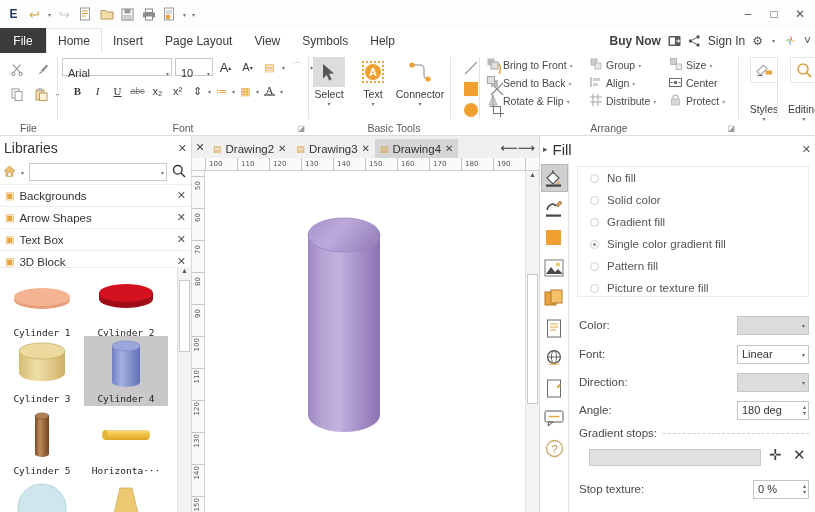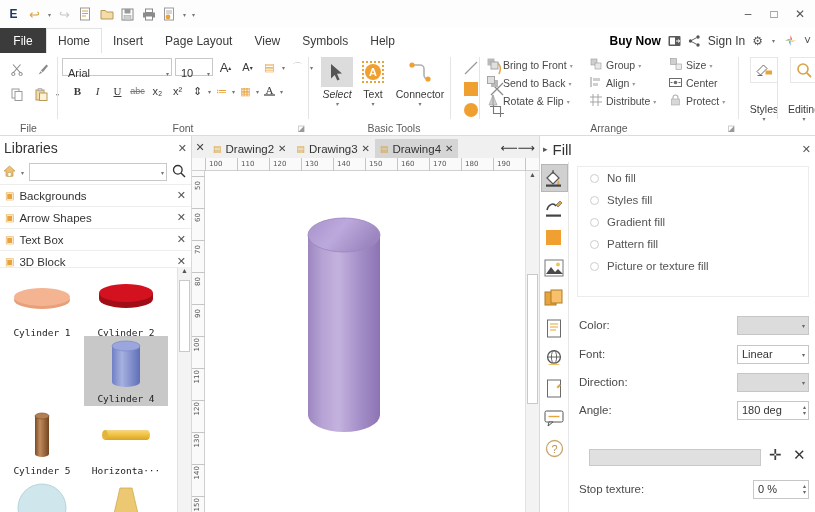--- a/index.html
+++ b/index.html
@@ -53,21 +53,21 @@
     display: flex; align-items: center; padding: 0 11px; font-size: 12px; color: #3a3a3a;
   }
   .mitem.active {
     background: #fff; border-left: 1px solid #e2e2e2; border-right: 1px solid #e2e2e2;
     border-top: 1px solid #e2e2e2;
   }
   .menuright {
     position: absolute; right: 4px; top: 0; height: 25px;
     display: flex; align-items: center; gap: 7px;
   }
-  .buynow { color: #000000; font-weight: bold; font-size: 12px; }
+  .buynow { color: #404040; font-weight: bold; font-size: 12px; }
   .signin { color: #3a3a3a; font-size: 12px; }
   .m-ico { font-size: 12px; color: #555; display:flex; align-items:center; }
   .m-ico.share { color:#555; }
 
   
   .ribbon {
     position: absolute; left: 0; top: 53px; width: 815px; height: 83px;
     background: #fff; border-bottom: 1px solid #dcdcdc;
   }
   .rgroup { position: absolute; top: 0; height: 83px; }
@@ -458,21 +458,21 @@
             <span style="display:block;width:11px;height:2px;background:#888;"></span>
         </div>
         <div class="caretsm">▾</div>
       </div>
       <div class="glabel">Font</div>
       <div class="dialog-launch">◪</div>
     </div>
     <div class="gsep" style="left:308px;"></div>
 
     <div class="rgroup" style="left:309px; width:170px;">
-      <div class="bt-item" style="left:8px; top:4px;font-style:italic;">
+      <div class="bt-item" style="left:0; top:4px;">
         <div class="bt-box sel">
           <svg width="17" height="19" viewBox="0 0 17 19">
               <path d="M2 1l11 9.5-5 0.3 2.6 5.6-2.3 1.1-2.6-5.6L2 15.5z" fill="#555"></path>
             </svg>
         </div>
         <div class="bt-label">Select</div>
         <div class="bt-caret">▾</div>
       </div>
       <div class="bt-item" style="left:44px; top:4px;">
         <div class="bt-box">
@@ -714,20 +714,36 @@
       <div class="shape-cell" style="left:84px; top:2px;">
         <div class="shapeart">
           <svg width="58" height="34" viewBox="0 0 58 34">
             <path d="M2 12v6a27 9 0 0 0 54 0v-6z" fill="#a00d17"></path>
             <ellipse cx="29" cy="12" rx="27" ry="9" fill="#d4121f"></ellipse>
           </svg>
         </div>
         <div class="shape-name">Cylinder 2</div>
       </div>
 
+      <div class="shape-cell" style="left:0; top:68px;">
+        <div class="shapeart">
+          <svg width="52" height="50" viewBox="0 0 52 50">
+            <defs>
+                <linearGradient id="g3" x1="0" x2="1">
+                  <stop offset="0" stop-color="#d6bd74"></stop>
+                  <stop offset="0.4" stop-color="#f0dfa8"></stop>
+                  <stop offset="1" stop-color="#cdb068"></stop>
+                </linearGradient>
+              </defs>
+            <path d="M3 12v22a23 8 0 0 0 46 0V12z" fill="url(#g3)"></path>
+            <ellipse cx="26" cy="12" rx="23" ry="8" fill="#ecd99e" stroke="#c4aa62" stroke-width="0.7"></ellipse>
+          </svg>
+        </div>
+        <div class="shape-name">Cylinder 3</div>
+      </div>
       <div class="shape-cell selbg" style="left:84px; top:68px; height:70px;">
         <div class="shapeart">
           <svg width="38" height="54" viewBox="0 0 38 54">
             <defs>
                 <linearGradient id="g4" x1="0" x2="1">
                   <stop offset="0" stop-color="#6f7fc4"></stop>
                   <stop offset="0.35" stop-color="#a6b1e0"></stop>
                   <stop offset="1" stop-color="#5f6fb8"></stop>
                 </linearGradient>
               </defs>
@@ -968,25 +984,29 @@
     </div>
 
     <div class="rp-body">
       <div class="radio-area">
         <div class="radio-row">
           <span class="rdot"></span>
           <span>No fill</span>
         </div>
         <div class="radio-row">
           <span class="rdot"></span>
-          <span>Styles fill</span>
+          <span>Solid color</span>
         </div>
         <div class="radio-row">
           <span class="rdot"></span>
           <span>Gradient fill</span>
+        </div>
+        <div class="radio-row">
+          <span class="rdot on"></span>
+          <span>Single color gradient fill</span>
         </div>
         <div class="radio-row">
           <span class="rdot"></span>
           <span>Pattern fill</span>
         </div>
         <div class="radio-row">
           <span class="rdot"></span>
           <span>Picture or texture fill</span>
         </div>
       </div>
@@ -1016,20 +1036,24 @@
         <span class="lbl">Angle:</span>
         <div class="ctl">
           <span>180 deg</span>
           <span class="spinner">
               <span>▴</span>
               <span>▾</span>
             </span>
         </div>
       </div>
 
+      <div class="gs-head" style="top:265px;">
+        <span class="lbl">Gradient stops:</span>
+        <span class="dash"></span>
+      </div>
       <div class="gs-bar" style="top:287px;"></div>
       <span class="gs-plus" style="left:200px; top:284px;">✛</span>
       <span class="gs-x" style="left:224px; top:284px;">✕</span>
 
       <div class="prop-row" style="top:317px;">
         <span class="lbl">Stop texture:</span>
         <div class="ctl" style="width:56px;">
           <span>0 %</span>
           <span class="spinner">
               <span>▴</span>

